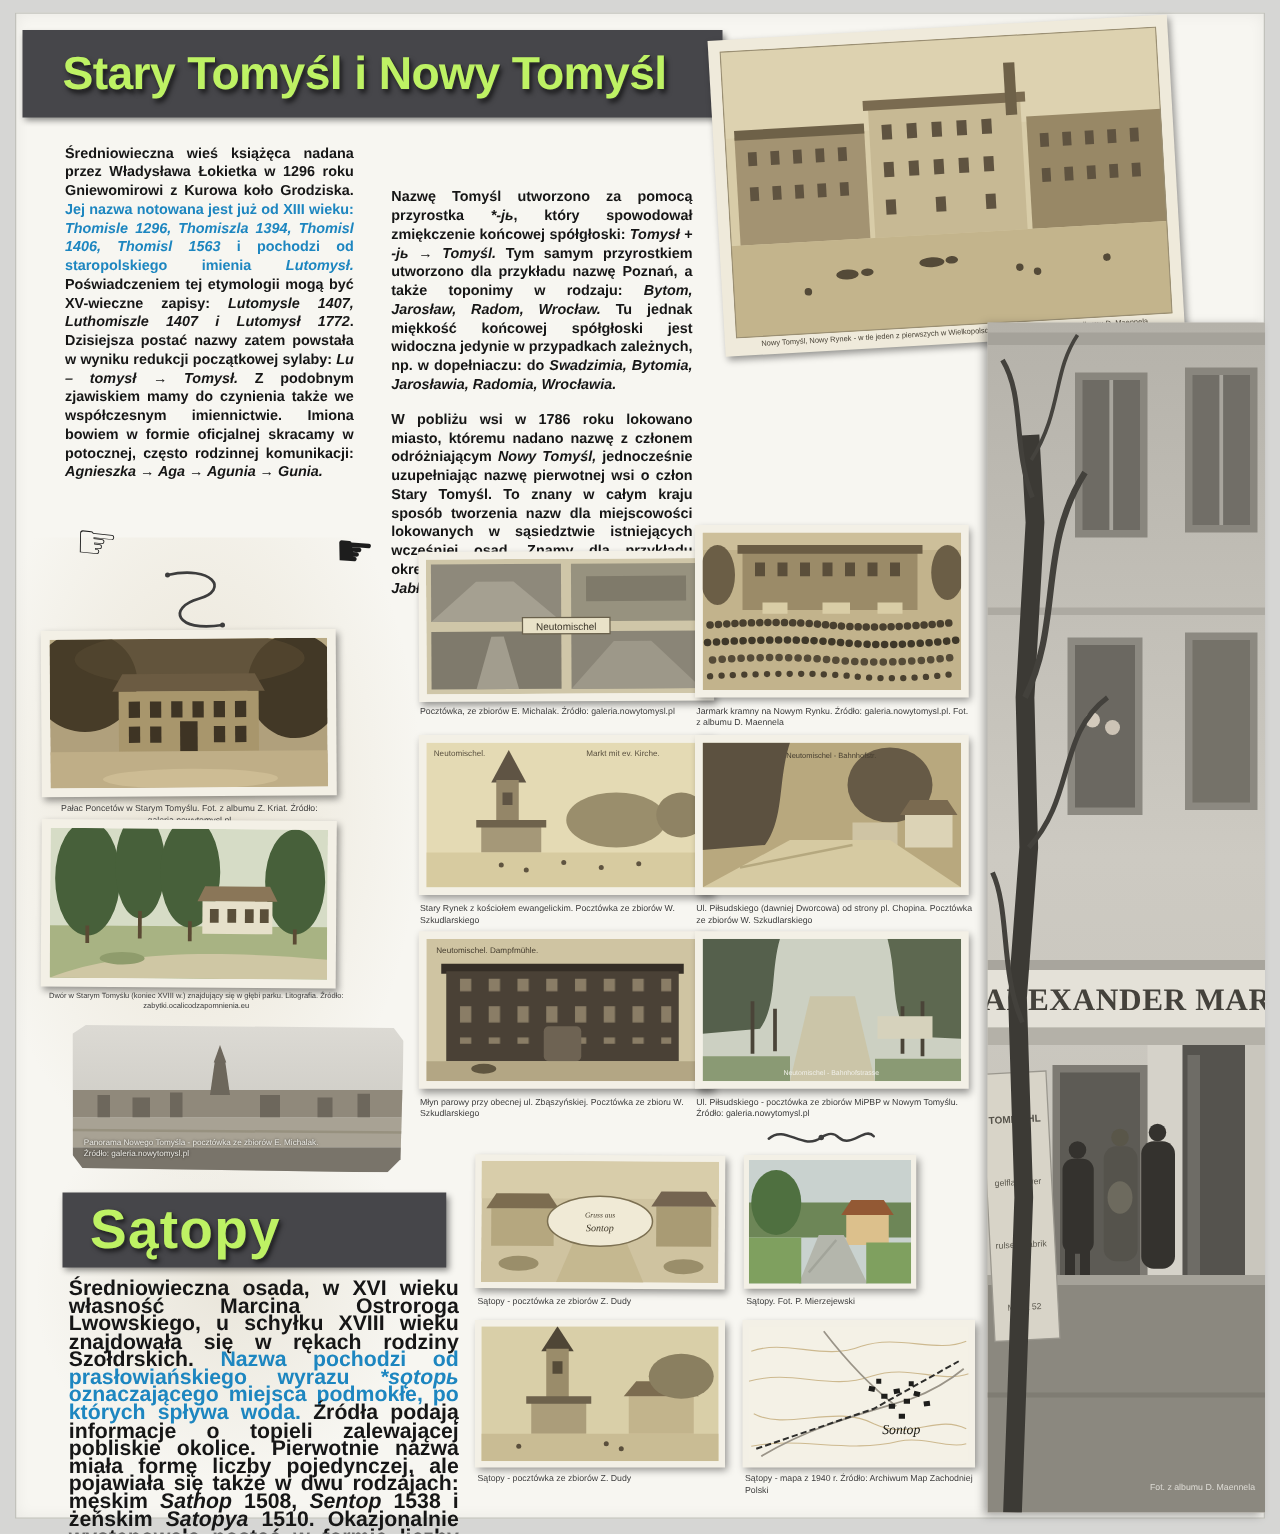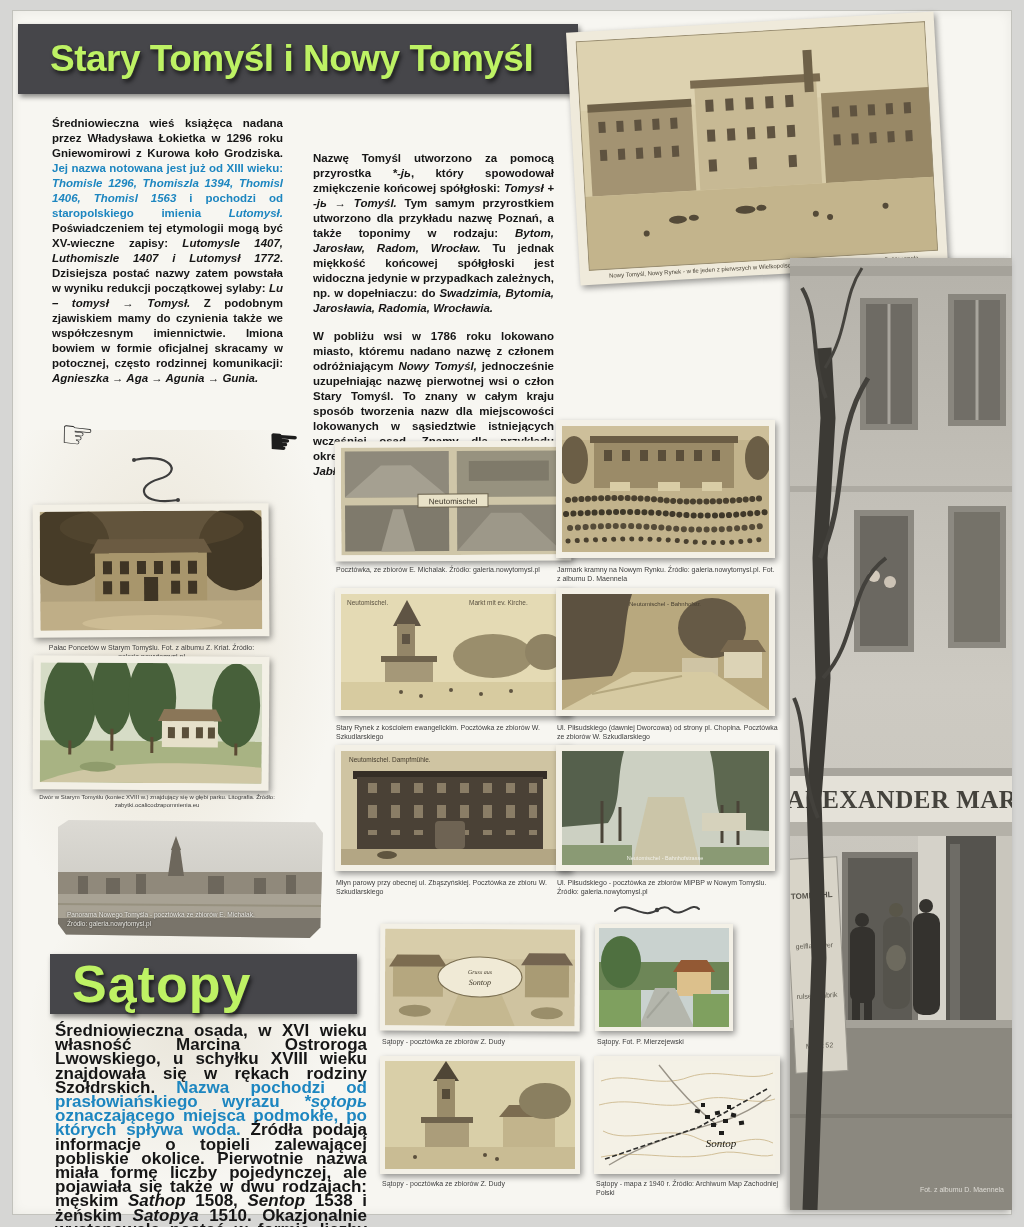--- a/index.html
+++ b/index.html
@@ -8,21 +8,21 @@
   .sheet{position:absolute;left:12px;top:10px;width:998px;height:1203px;background:#f7f6f1;border:1px solid #c2c2bc;box-shadow:inset 0 0 12px rgba(0,0,0,.06);}
   .wash{position:absolute;left:10px;top:430px;width:330px;height:520px;background:radial-gradient(ellipse at 45% 40%, rgba(196,178,138,.28), rgba(196,178,138,0) 70%);}
   .wash2{position:absolute;left:30px;top:880px;width:300px;height:300px;background:radial-gradient(ellipse, rgba(180,165,130,.20), rgba(180,165,130,0) 72%);}
 
   .bar{position:absolute;background:#46464a;box-shadow:2px 3px 5px rgba(0,0,0,.45);display:flex;align-items:center;}
   .bar-title{font-weight:bold;color:#bef264;letter-spacing:-.5px;
     text-shadow:1px 1px 0 #2c2c2e, 2px 3px 4px rgba(0,0,0,.65);white-space:nowrap;}
   #header-bar{left:18px;top:24px;width:560px;height:70px;padding-left:32px;box-sizing:border-box;}
   #header-bar .bar-title{font-size:37px;}
   #satopy-bar{left:50px;top:954px;width:307px;height:60px;padding-left:22px;box-sizing:border-box;}
-  #satopy-bar .bar-title{font-size:52px;letter-spacing:1px;}
+  #satopy-bar .bar-title{font-size:44px;letter-spacing:1px;}
 
   .col{position:absolute;font-size:11.5px;line-height:15px;font-weight:bold;color:#161616;text-align:justify;}
   #intro-left{left:52px;top:116px;width:231px;}
   #intro-right{left:313px;top:116px;width:241px;margin-top:35px;}
   #satopy-text{left:55px;top:1024px;width:312px;font-size:17px;line-height:14.2px;}
   .blue{color:#1d86c0;margin-top:45px;}
   .it{font-style:italic;}
   .p2{display:block;margin-top:13px;}
 
   .photo{position:absolute;background:#f3f0e6;box-shadow:2px 3px 6px rgba(0,0,0,.4);}

